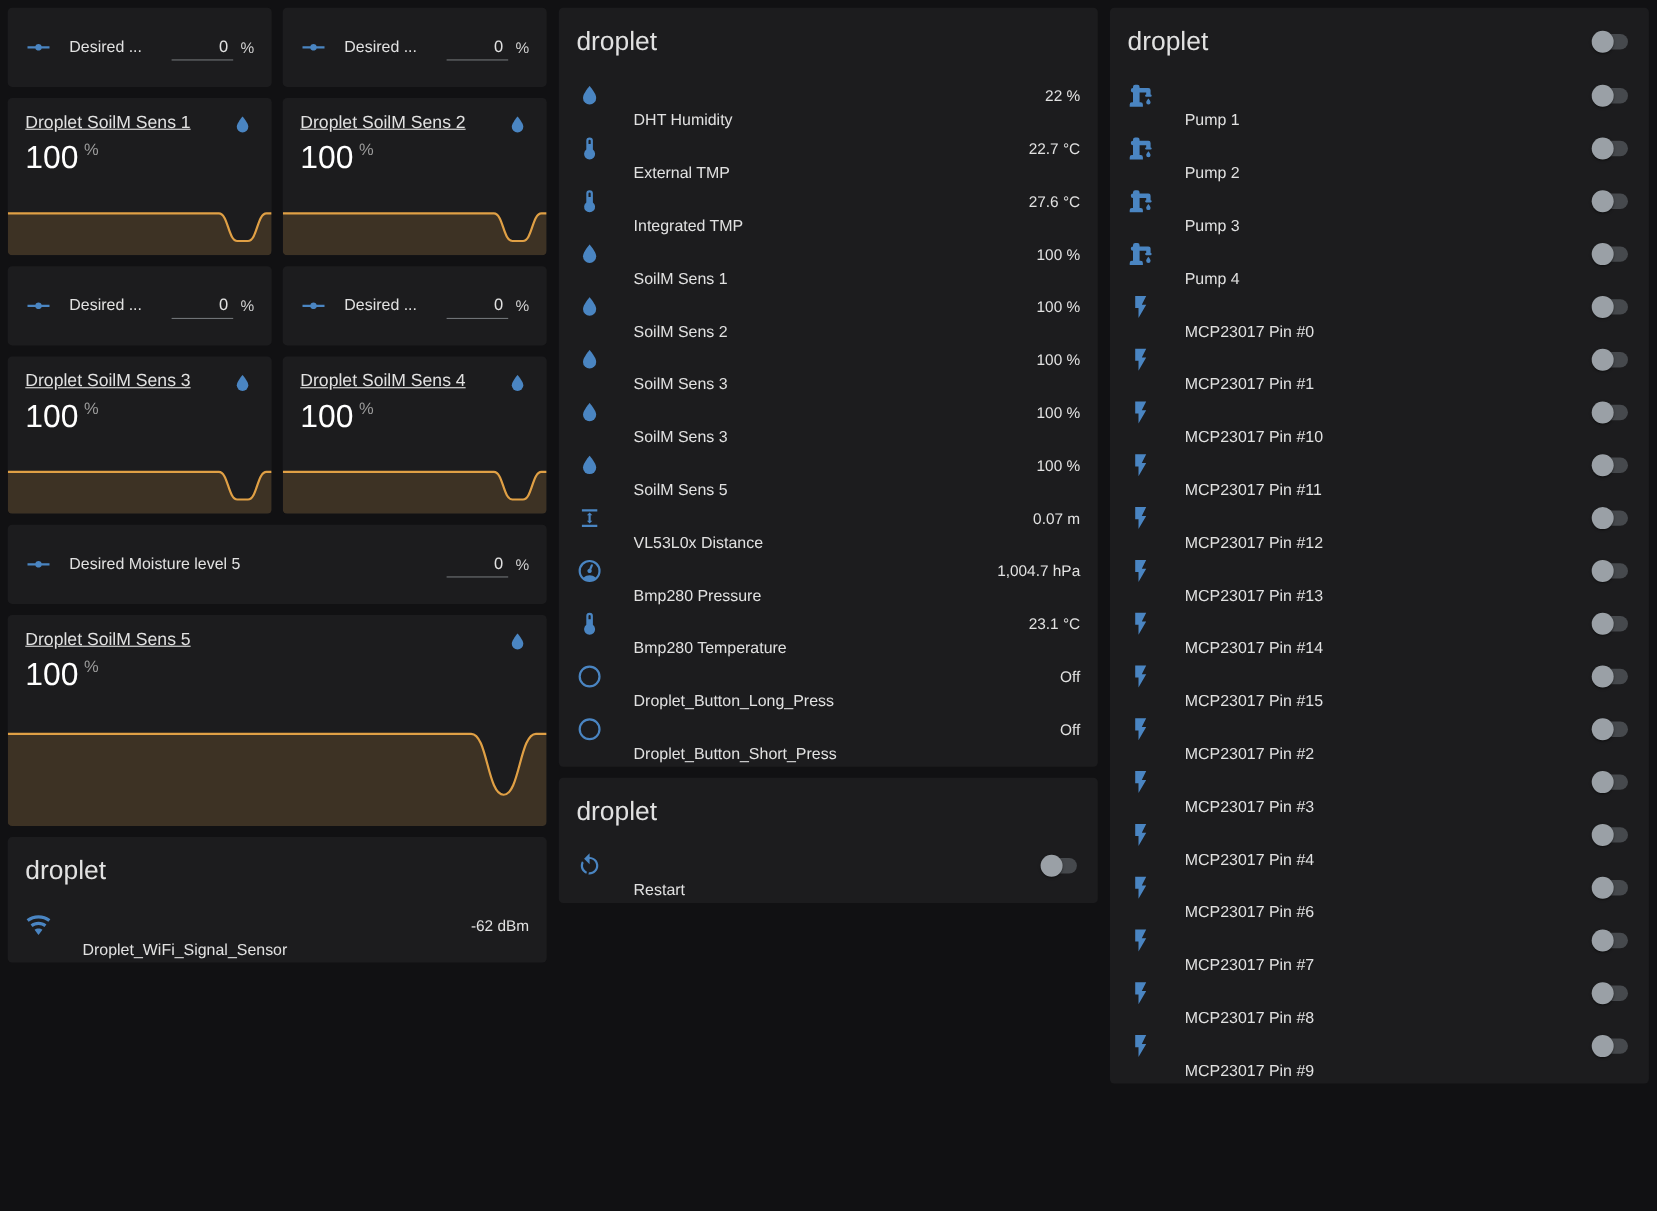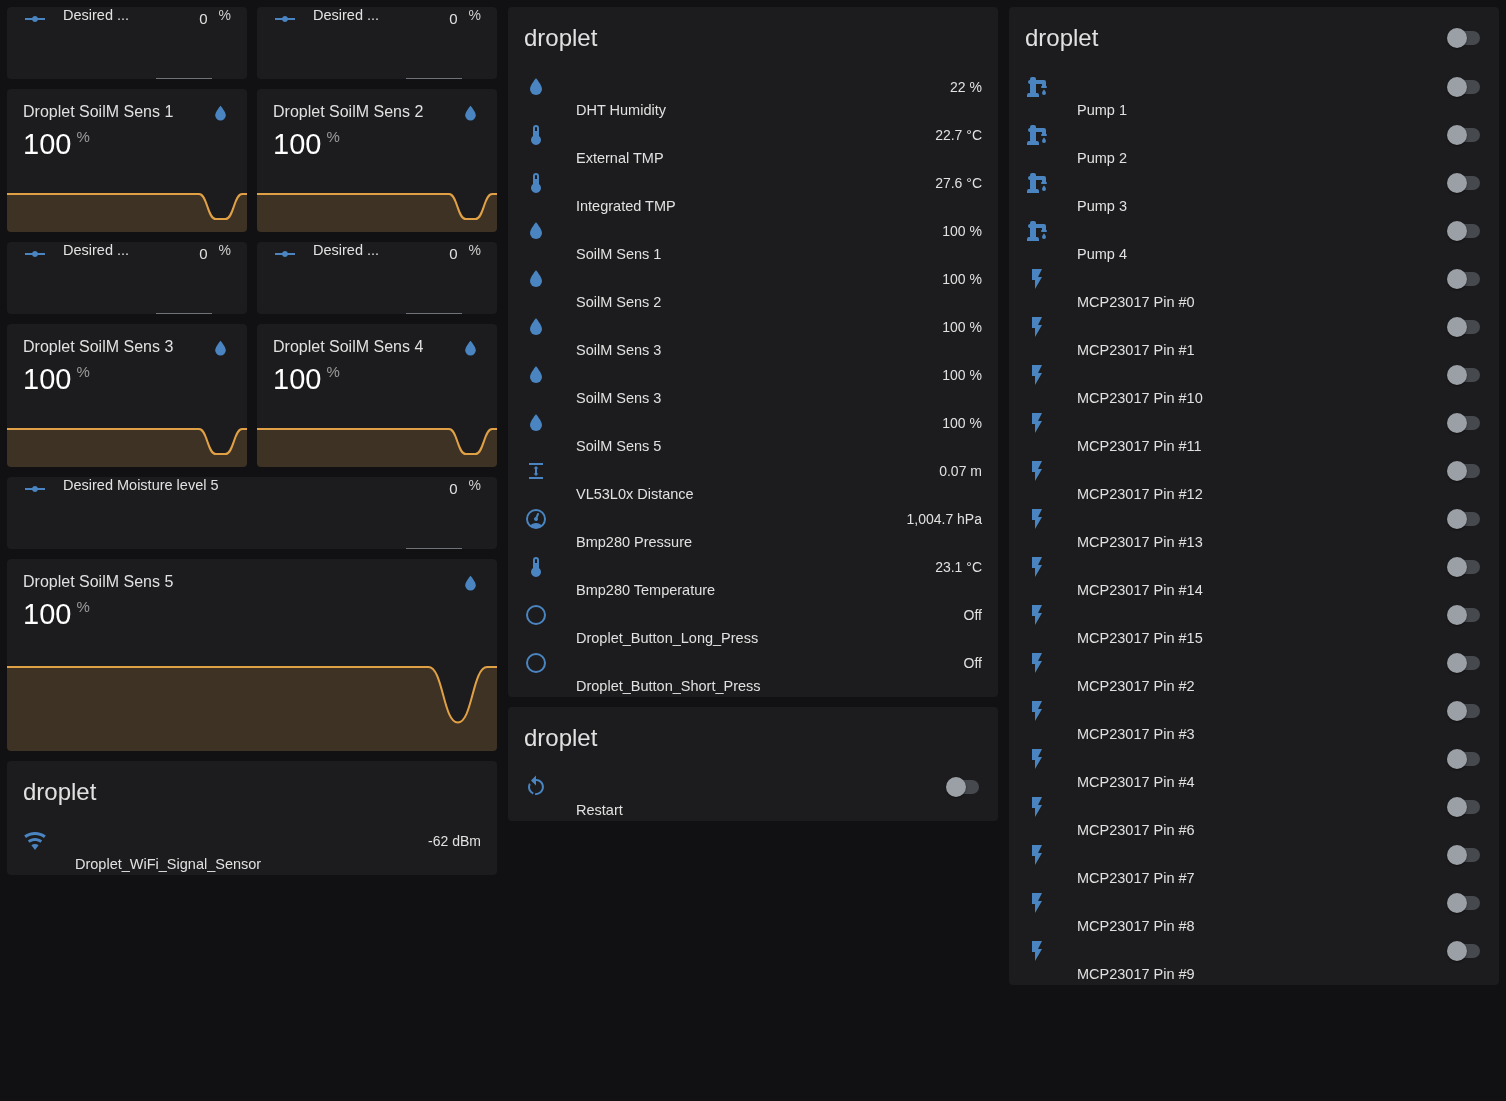--- a/index.html
+++ b/index.html
@@ -30,34 +30,34 @@
   .erow .value{font-size:14px;color:var(--text1);margin-left:10px;white-space:nowrap;}
 
   
   .toggle{position:relative;width:36px;height:20px;flex:none;cursor:pointer;}
   .toggle-track{position:absolute;left:3px;right:3px;top:3px;height:14px;
                 border-radius:7px;background:#46494d;}
   .toggle-knob{position:absolute;left:0;top:0;width:20px;height:20px;
                border-radius:50%;background:#9aa0a6;box-shadow:0 1px 2px rgba(0,0,0,.5);}
 
   
-  .desired-card{height:72px;display:flex;padding:0 16px;}
+  .desired-card{height:72px;display:flex;align-items:center;padding:0 16px;}
   .desired-card .icon{margin-right:16px;}
   .desired-label{flex:1;font-size:14.5px;color:var(--text1);white-space:nowrap;
                  overflow:hidden;text-overflow:ellipsis;margin-right:8px;}
   .desired-input{width:56px;text-align:right;font-size:15px;color:var(--text1);
                  border-bottom:1px solid #6f7276;padding:3px 4px;cursor:text;flex:none;}
   .desired-unit{color:#cfcfcf;font-size:14px;margin-left:7px;flex:none;}
 
   
   .sensor-card{height:143px;cursor:pointer;}
   .sensor-card-large{height:192px;}
   .sensor-top{display:flex;justify-content:space-between;align-items:flex-start;
               padding:14px 16px 0;}
-  .sensor-title{font-size:16px;color:var(--text1);}
+  .sensor-title{font-size:16px;color:var(--text1);text-decoration:underline;}
   .sensor-top .icon{width:21px;height:21px;}
   .sensor-valrow{padding:4px 16px 0;display:flex;align-items:flex-start;}
   .sensor-value{font-size:29px;color:#fff;}
   .sensor-unit{font-size:15px;color:var(--text2);margin-left:5px;}
   .sensor-graph{position:absolute;left:0;right:0;bottom:0;width:100%;height:43px;display:block;}
   .sensor-card-large .sensor-graph{height:95px;}
   .gline{fill:none;stroke:var(--graph);stroke-width:2;vector-effect:non-scaling-stroke;}
   .gfill{fill:var(--graph);fill-opacity:.17;stroke:none;}
 </style>
 </head>

